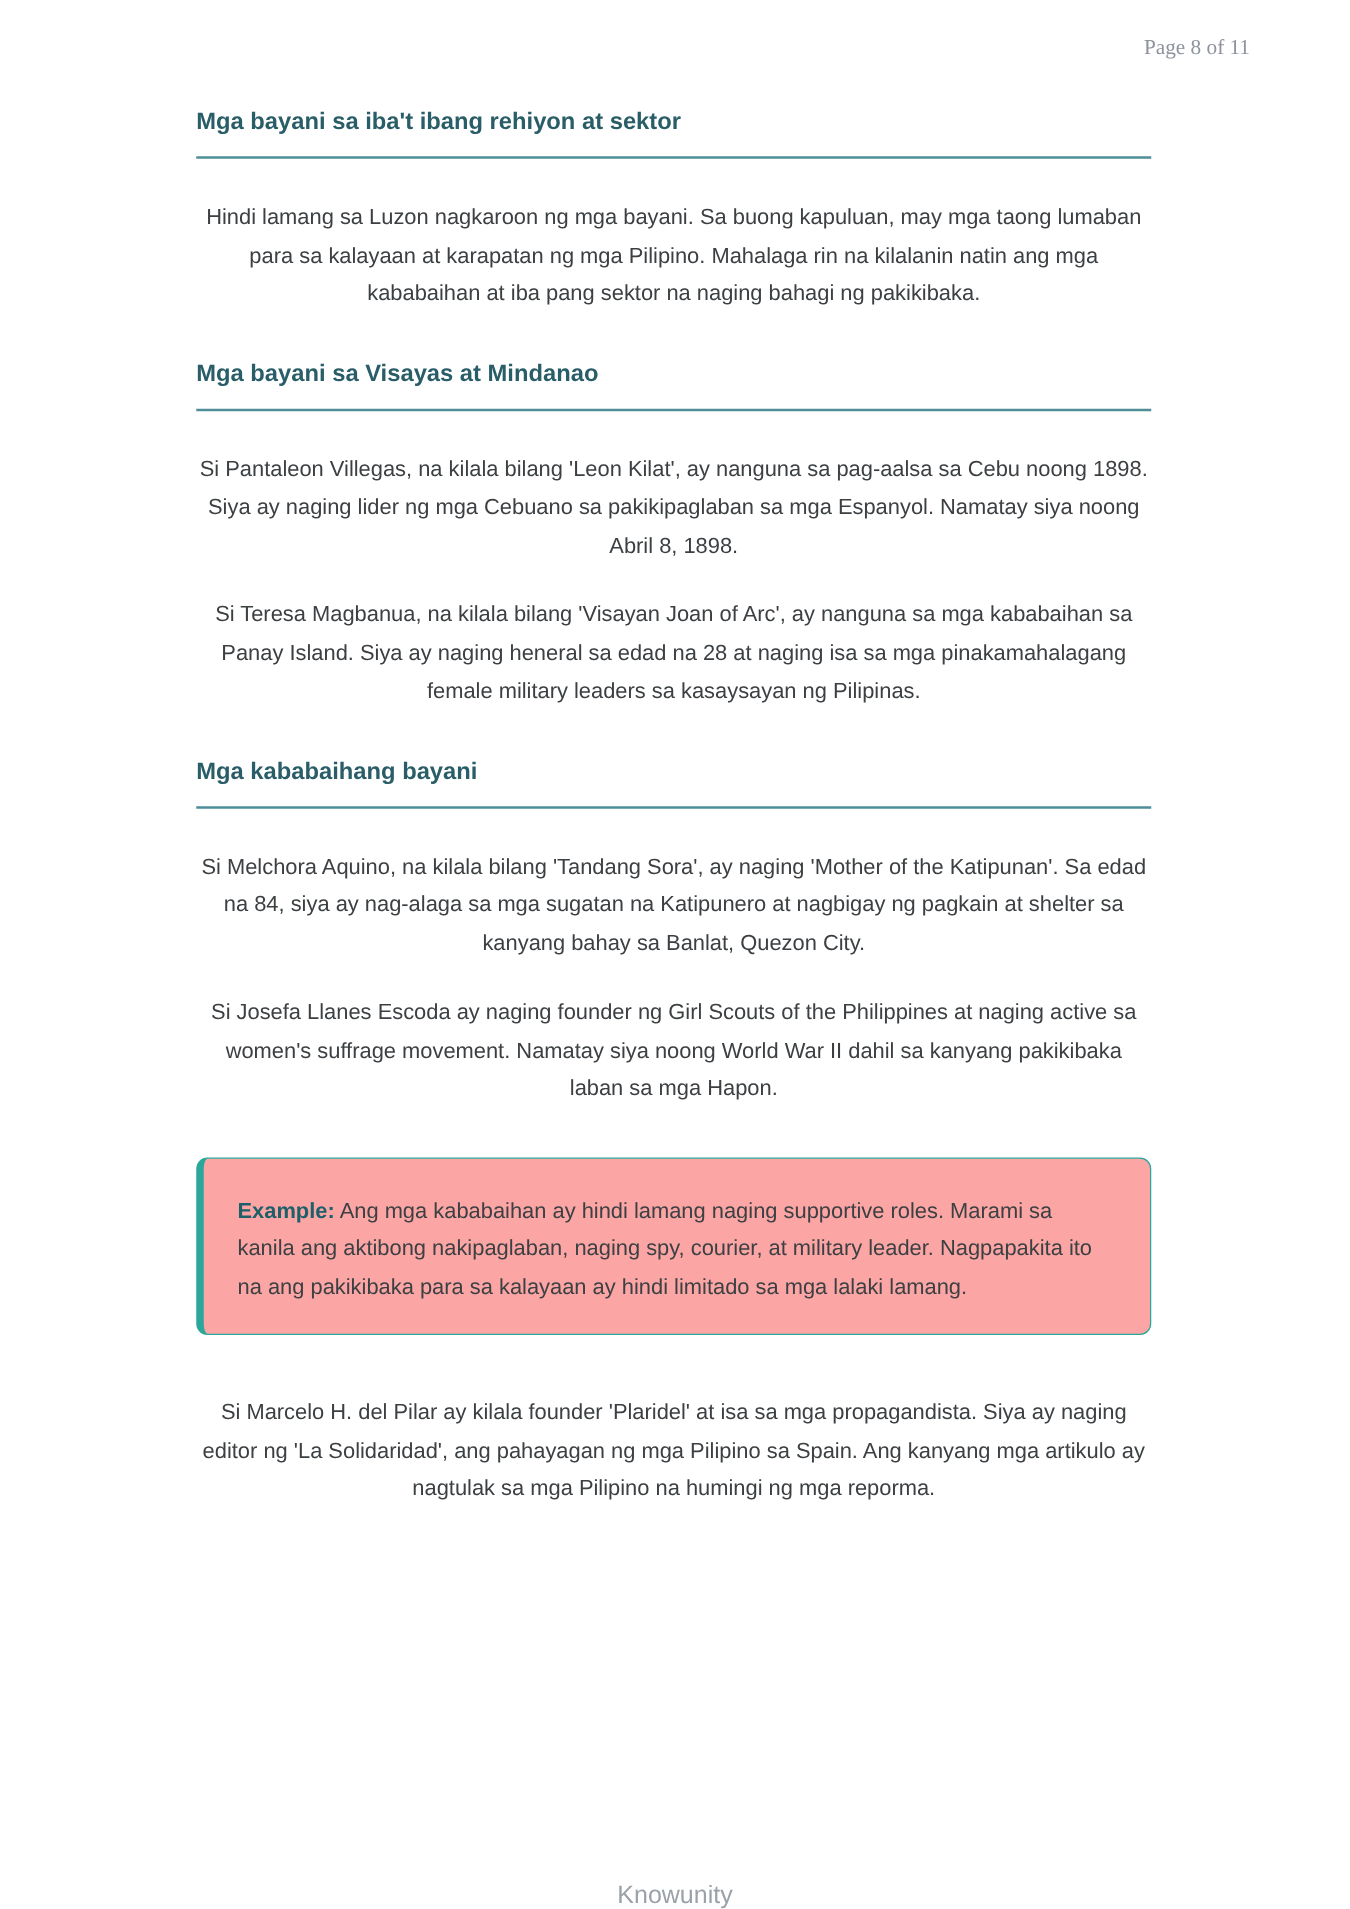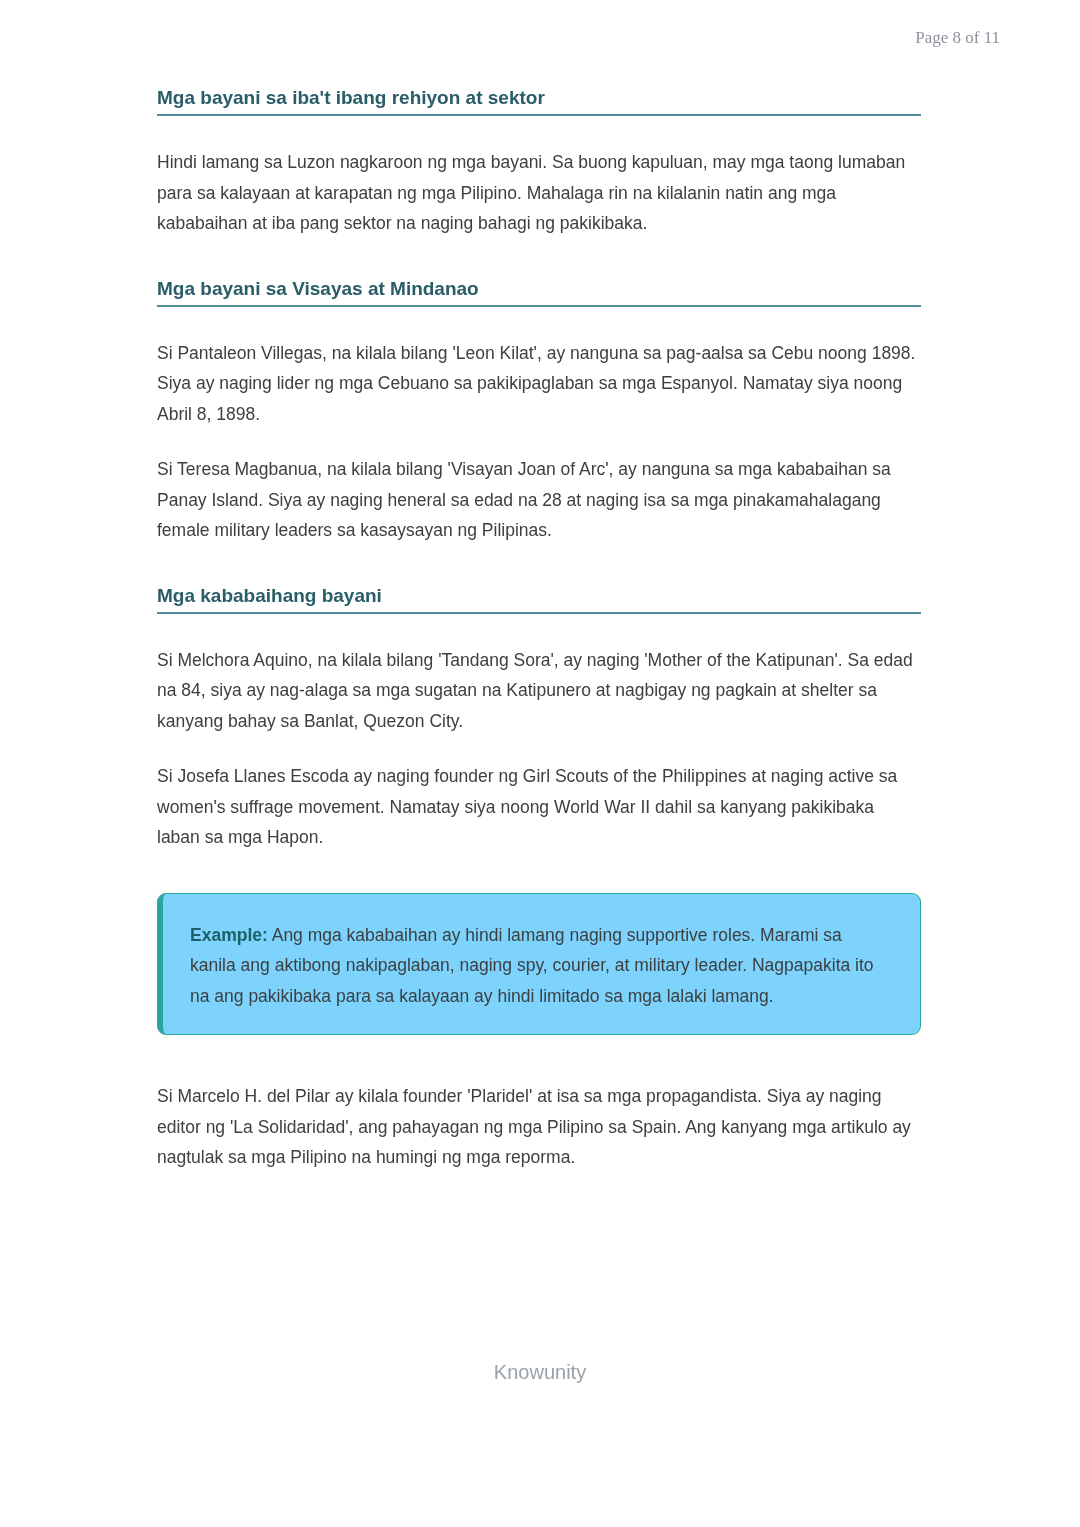--- a/index.html
+++ b/index.html
@@ -26,52 +26,53 @@
     top: 48px;
     left: 157px;
     width: 764px;
   }
   h2.section-heading {
     margin-top: 38px;
     font-size: 19px;
     line-height: 23px;
     font-weight: bold;
     color: #295d67;
-    padding-bottom: 5px;
+    padding-bottom: 16px;
     border-bottom: 2px solid #4f8e98;
     margin-bottom: 31px;
   }
   section > h2.section-heading:first-child { margin-top: 38px; }
   section + section h2.section-heading { margin-top: 45px; }
   p.body-paragraph {
     font-size: 17.5px;
     line-height: 30.5px;
     margin-bottom: 25px;
     color: #3c4043;
+    text-align: center;
   }
   .callout {
     margin: 40px 0 46px 0;
     border: 1.5px solid #2aa69b;
     border-left: 6px solid #2aa69b;
     border-radius: 9px;
     padding: 26px 30px 23px 27px;
-    background: #7dd3fc;
+    background: #fca5a5;
   }
   .callout p.callout-text {
     font-size: 17.5px;
     line-height: 30.5px;
     color: #3c4043;
   }
   .callout strong {
     font-weight: bold;
     color: #1e6069;
   }
   .footer-brand {
     position: absolute;
-    top: 1361px;
+    top: 1505px;
     left: 0;
     width: 100%;
     text-align: center;
     font-size: 20px;
     color: #9ba1a8;
   }
 </style>
 </head>
 <body>
 

